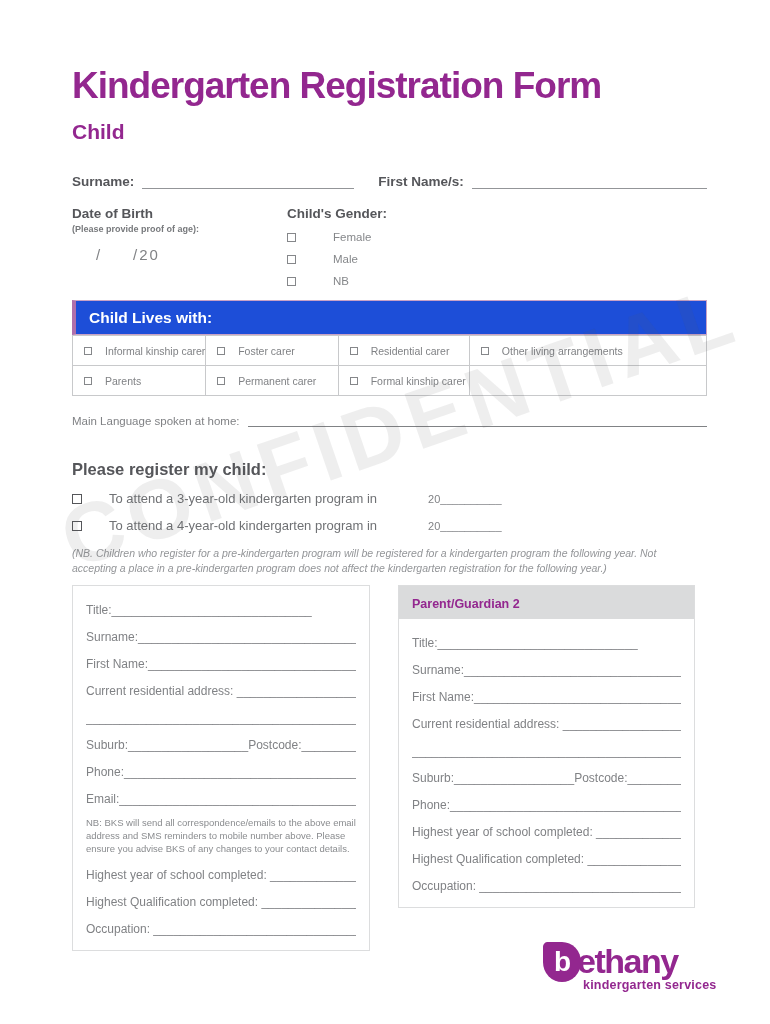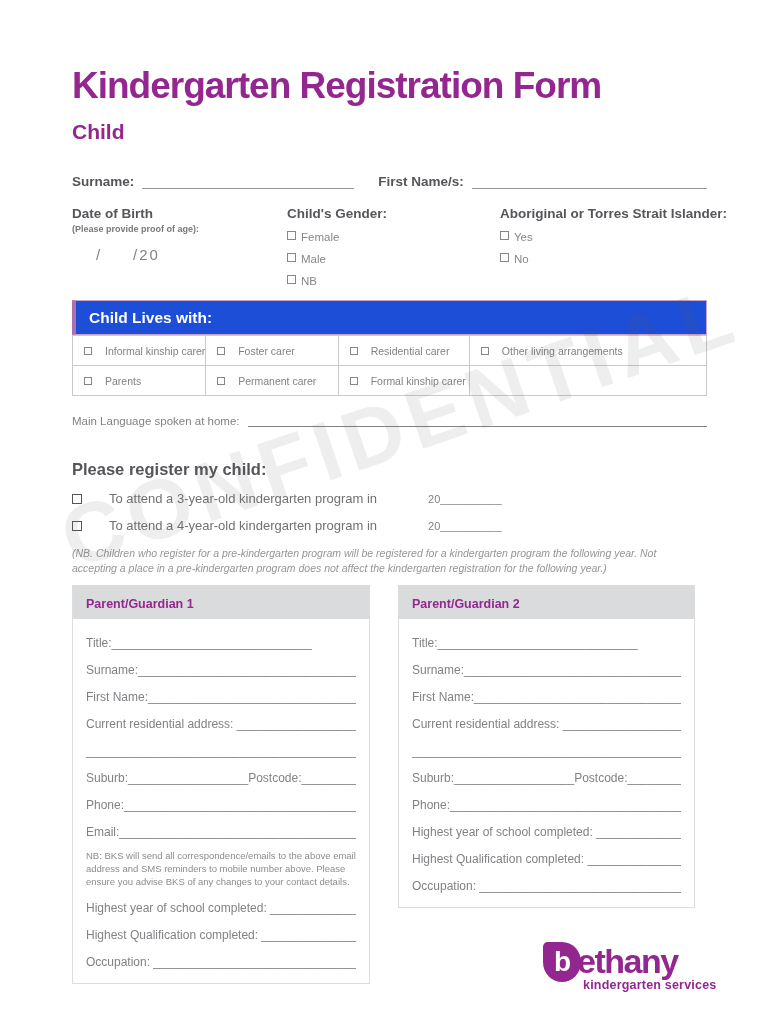--- a/index.html
+++ b/index.html
@@ -25,21 +25,21 @@
   .wline.fix { width:212px; margin:0 24px 0 8px; }
   .wline.grow { flex:1; margin-left:8px; }
 
   .detail-row { display:flex; margin-top:17px; }
   .col-dob { width:215px; }
   .col-gender { width:213px; }
   .col-atsi { width:207px; }
   .small-note { color:#77797c; font-size:9px; font-weight:700; margin-top:3px; }
   .dob-value { color:#808285; font-size:15px; margin-top:12px; padding-left:24px; letter-spacing:2px; }
   .hdr2 { width:150px; }
-  .opt { display:flex; align-items:flex-start; margin-top:10px; }
+  .opt { display:flex; align-items:center; margin-top:10px;gap:32px; }
   .cb { width:9px; height:9px; border:1.2px solid #85878A; display:inline-block; flex:none; background:#fff; }
   .opt .cb { margin-right:5px; }
   .opt-label { color:#85878A; font-size:11.5px; }
 
   .band {
     margin-top:13px; height:35px; background:#1d4ed8;
     border:1px solid #C9A2C6; border-left:4px solid #AF6FAB;
     display:flex; align-items:center; padding-left:13px;
   }
   .band span { color:#ffffff; font-size:15.5px; font-weight:700; }
@@ -118,31 +118,20 @@
         </div>
         <div class="opt">
           <span class="cb"></span>
           <span class="opt-label">Male</span>
         </div>
         <div class="opt">
           <span class="cb"></span>
           <span class="opt-label">NB</span>
         </div>
       </div>
-      <div class="col-atsi">
-        <div class="lbl-bold hdr2">Aboriginal or Torres Strait Islander:</div>
-        <div class="opt">
-          <span class="cb"></span>
-          <span class="opt-label">Yes</span>
-        </div>
-        <div class="opt">
-          <span class="cb"></span>
-          <span class="opt-label">No</span>
-        </div>
-      </div>
     </div>
 
     <div class="band">
       <span>Child Lives with:</span>
     </div>
     <table class="lives">
       <colgroup>
           <col style="width:21%">
           <col style="width:20.9%">
           <col style="width:20.7%">
@@ -217,23 +206,20 @@
     <div class="reg-opt">
       <span class="cb"></span>
       <span class="reg-label">To attend a 4-year-old kindergarten program in</span>
       <span class="reg-year">20__________</span>
     </div>
     <p class="reg-note">(NB. Children who register for a pre-kindergarten program will be registered for a kindergarten program the following year. Not accepting a place in a pre-kindergarten program does not affect the kindergarten registration for the following year.)</p>
 
 
     <div class="boxes">
       <div class="pgbox b1">
-        <div class="pg-head">
-          <span>Parent/Guardian 1</span>
-        </div>
         <div class="pg-body">
           <div class="pg-field">Title:______________________________</div>
           <div class="pg-field">Surname:___________________________________</div>
           <div class="pg-field">First Name:__________________________________</div>
           <div class="pg-field">Current residential address: _______________________</div>
           <div class="pg-field">_____________________________________________</div>
           <div class="pg-field">Suburb:__________________Postcode:____________</div>
           <div class="pg-field">Phone:______________________________________</div>
           <div class="pg-field">Email:______________________________________</div>
           <div class="pg-note">NB: BKS will send all correspondence/emails to the above email address and SMS reminders to mobile number above. Please ensure you advise BKS of any changes to your contact details.</div>

